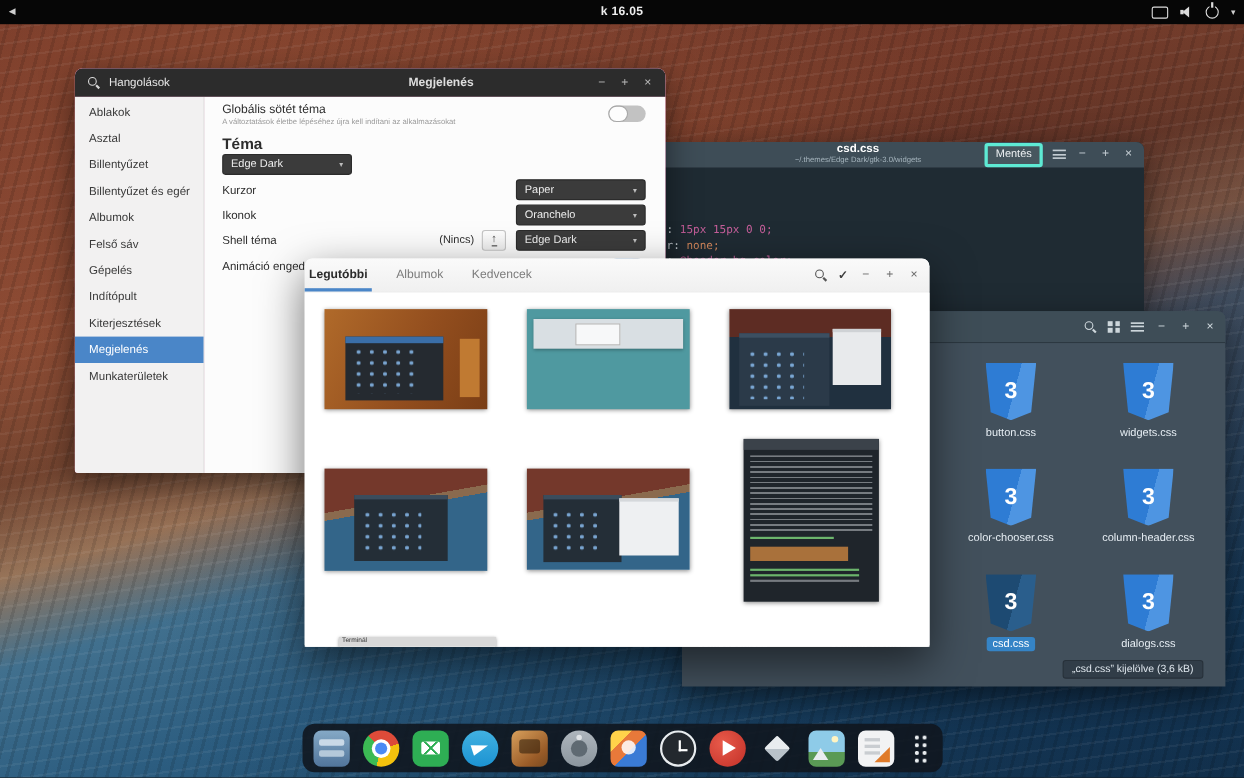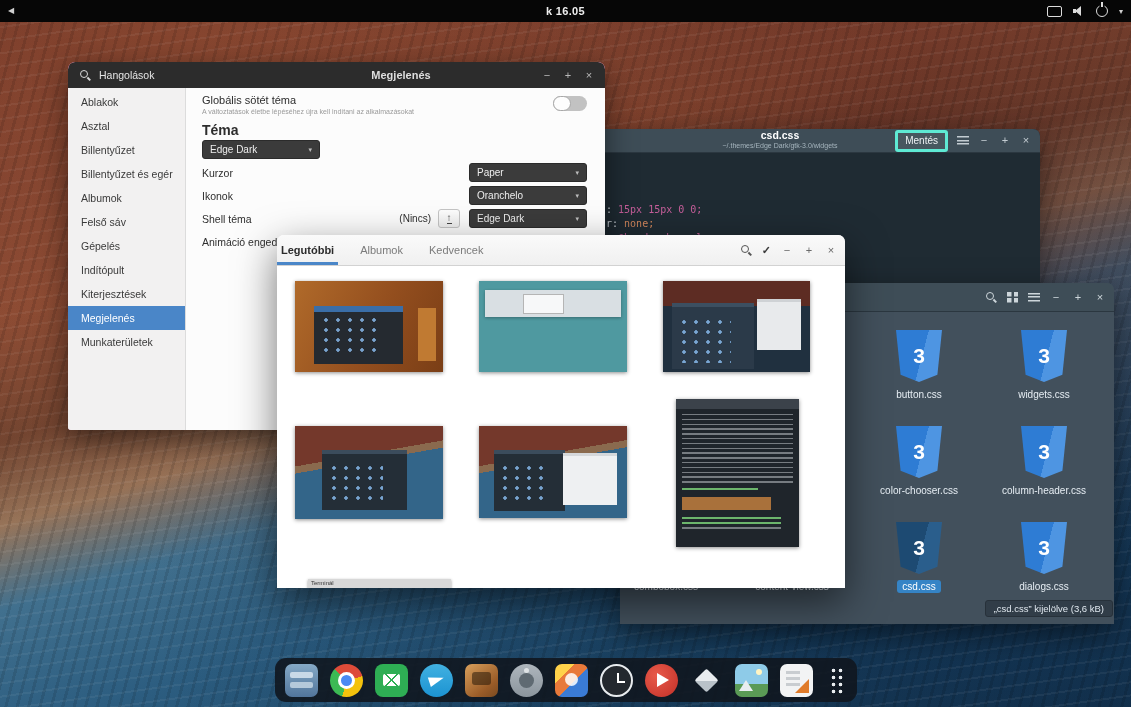--- a/index.html
+++ b/index.html
@@ -63,21 +63,21 @@
   .fm-controls{position:absolute;right:8px;top:0;height:28px;display:flex;align-items:center;gap:10px;color:#cdd6db;}
   .fm-body{position:relative;height:306px;overflow:hidden;}
   .fm-cell{position:absolute;width:110px;text-align:center;}
   .css-icon{width:46px;height:52px;margin:0 auto 5px;display:flex;align-items:center;justify-content:center;
     background:linear-gradient(105deg,#2e7cd4 0 55%,#4e95e2 55% 100%);
     clip-path:polygon(0 0,100% 0,90% 86%,50% 100%,10% 86%);
     color:#fff;font-weight:bold;font-size:21px;}
   .fm-cell.selected .css-icon{background:linear-gradient(105deg,#1d4a72 0 55%,#2a5e8c 55% 100%);}
   .fm-label{display:inline-block;font-size:10px;color:#e6edf3;padding:1px 5px;border-radius:3px;max-width:104px;overflow:hidden;white-space:nowrap;text-align:center;}
   .fm-cell.selected .fm-label{background:#3584c6;color:#fff;}
-  .fm-status{position:absolute;right:1px;bottom:7px;background:#313d48;border:1px solid #27313a;color:#dfe7ee;
+  .fm-status{position:absolute;right:20px;bottom:7px;background:#313d48;border:1px solid #27313a;color:#dfe7ee;
     font-size:9.5px;padding:2px 8px;border-radius:3px;white-space:nowrap;}
 
   
   .tweaks{left:68px;top:62px;width:537px;height:368px;background:#f9a8d4;z-index:10;overflow:hidden;display:flex;flex-direction:column;border-radius:7px 7px 3px 3px;}
   .tweaks-header{position:relative;flex:0 0 26px;background:#2c2c2c;display:flex;align-items:center;border-radius:7px 7px 0 0;}
   .tw-h-left{flex:0 0 117px;display:flex;align-items:center;gap:8px;padding-left:12px;color:#d8d8d8;}
   .tw-app{font-size:10.5px;color:#e4e4e4;}
   .tw-h-title{flex:1;text-align:center;font-size:11px;font-weight:bold;color:#dedede;}
   .tw-btns{position:absolute;right:10px;top:0;height:26px;display:flex;align-items:center;gap:9px;color:#b8b8b8;}
   .tweaks-body{flex:1;display:flex;min-height:0;}

